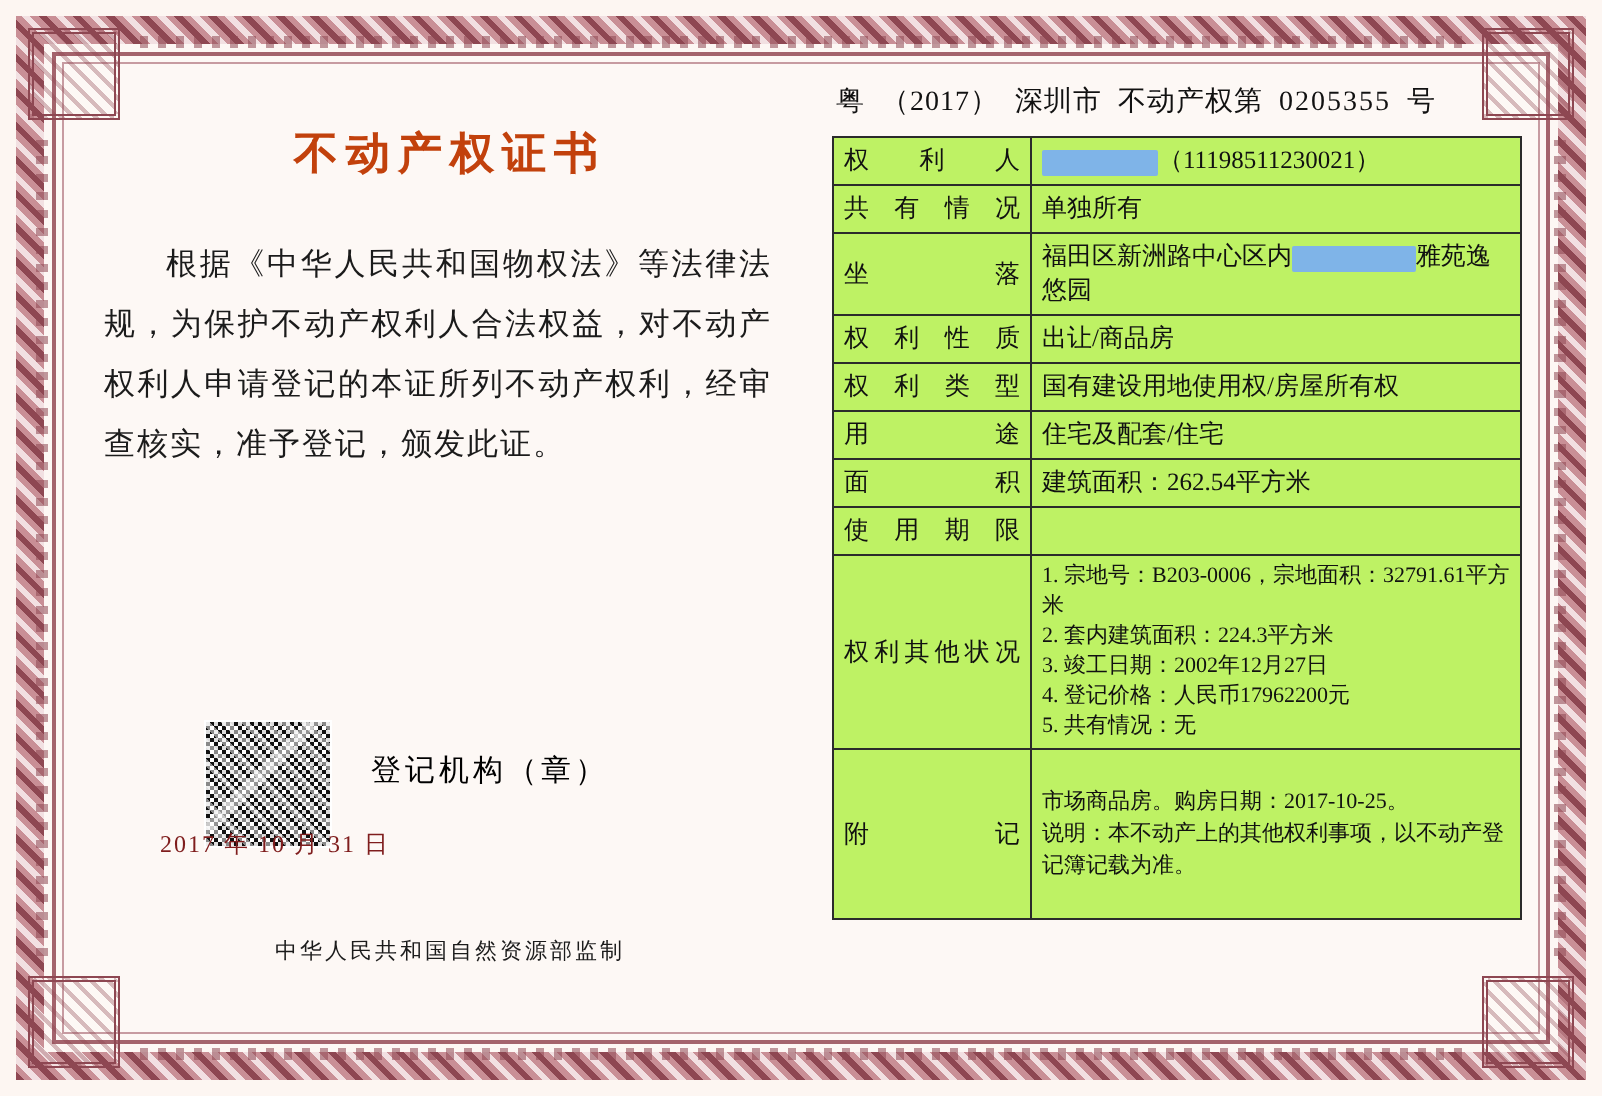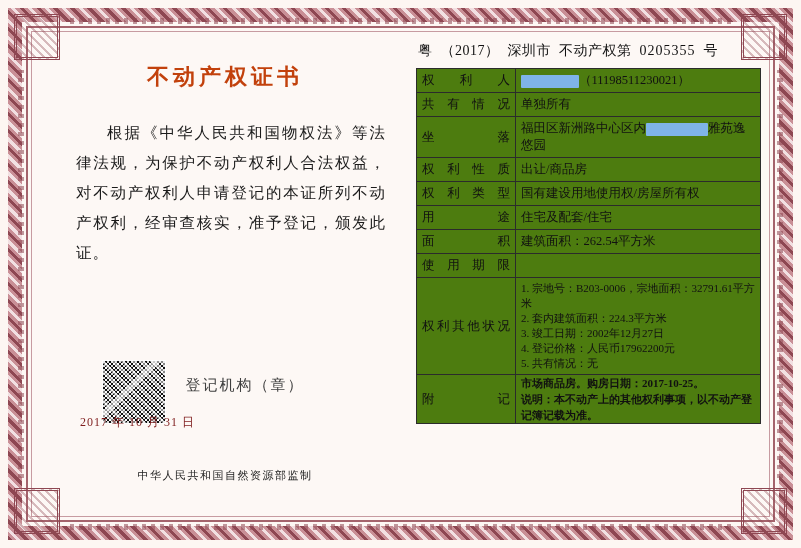--- a/index.html
+++ b/index.html
@@ -99,21 +99,21 @@
   }
   .cert-title {
     margin-top: 24px;
     text-align: center;
     font-size: 22px;
     letter-spacing: 4px;
     color: #c2410c;
     font-weight: bold;
   }
   .cert-body {
-    margin: 26px 24px 0 36px;
+    margin: 26px 24px 0 12px;
     font-size: 15.5px;
     line-height: 30px;
     color: #1b1b1b;
     text-align: justify;
     letter-spacing: 1px;
   }
   .cert-body .indent { display:block; text-indent: 2em; }
 
   .qr {
     position: absolute;
@@ -136,21 +136,21 @@
 
   .org-line {
     position: absolute;
     left: 0; top: 338px;
     width: 370px;
     text-align: center;
     padding-left: 40px;
     box-sizing: border-box;
     font-size: 15px;
     letter-spacing: 2px;
-    color: #404040;
+    color: #000000;
   }
   .date-line {
     position: absolute;
     left: 0; top: 376px;
     width: 370px;
     text-align: left;
     padding-left: 40px;
     box-sizing: border-box;
     font-size: 12px;
     letter-spacing: 1px;
@@ -181,42 +181,42 @@
     padding: 4px 0 8px 2px;
     letter-spacing: 0.5px;
   }
   .header-row span { margin-right: 8px; white-space: nowrap; }
   .hdr-num { letter-spacing: 1px; }
 
   table.info {
     width: 345px;
     border-collapse: collapse;
     table-layout: fixed;
-    background: #4d7c0f;
+    background: #bef264;
   }
   table.info td {
     border: 1px solid #2b2b2b;
     font-size: 12.5px;
     color: #111;
     padding: 3px 5px;
     vertical-align: middle;
     line-height: 17px;
   }
   td.label {
     width: 88px;
     text-align: justify;
     text-align-last: justify;
     padding: 3px 9px;
     font-size: 13px;
     white-space: nowrap;
     letter-spacing: 0;
   }
   td.value { font-size: 13px; }
   td.value.small { font-size: 11px; line-height: 15px; }
-  td.value.multi { line-height: 16px; padding: 0 5px; font-weight: bold; }
+  td.value.multi { line-height: 16px; padding: 18px 5px; }
 
   .redact {
     display: inline-block;
     background: #7fb4e8;
     border-radius: 1px;
     vertical-align: middle;
     height: 13px;
   }
   .r1 { width: 58px; }
   .r2 { width: 62px; }

